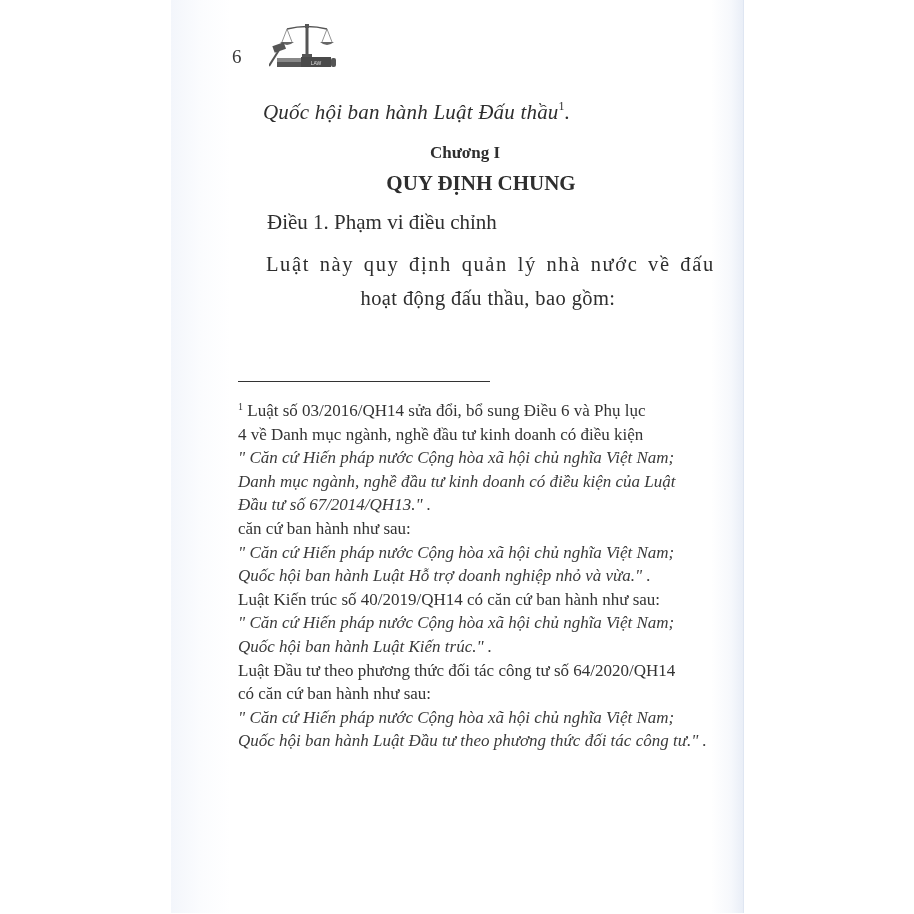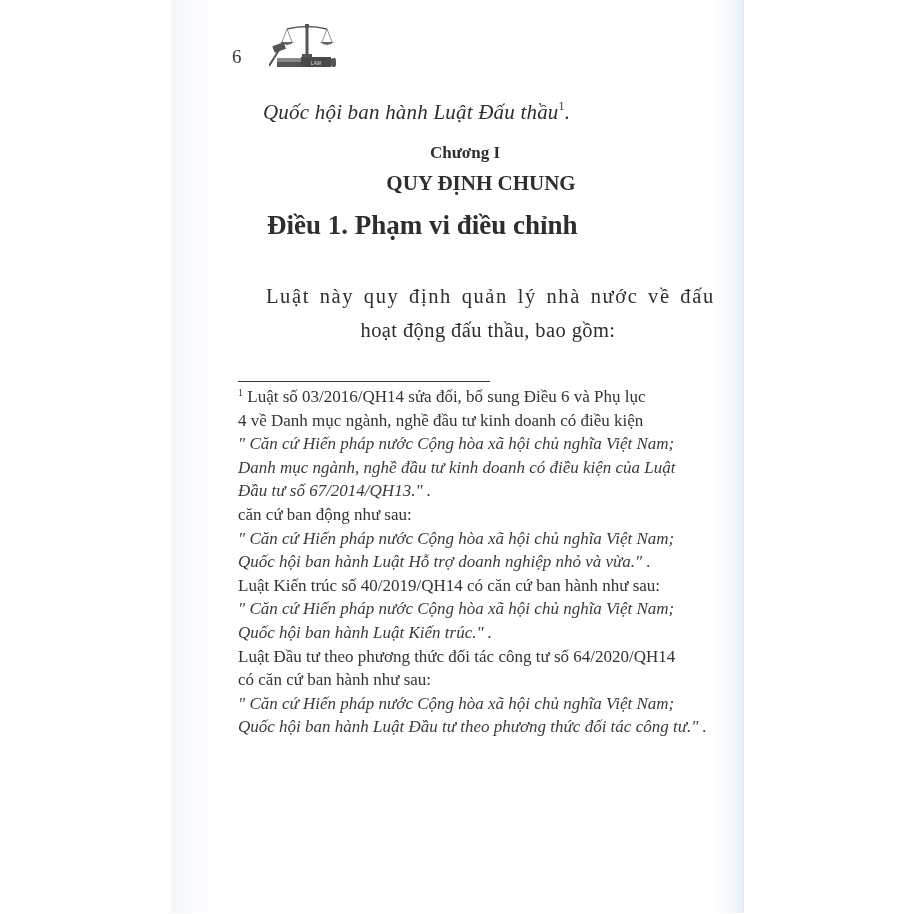--- a/index.html
+++ b/index.html
@@ -67,51 +67,51 @@
       text-align: center;
       top: 171px;
       font-weight: bold;
       font-size: 21px;
       padding-left: 16px;
       box-sizing: border-box;
     }
     .article-heading {
       left: 96px;
       top: 210px;
-      font-weight: bold;
-      font-size: 27px;
+      font-weight: normal;
+      font-size: 21px;
     }
     .body-text {
       position: absolute;
       left: 67px;
       top: 247px;
       width: 500px;
       font-size: 20.5px;
       line-height: 34px;
     }
     .body-text .p {
       display: block;
       white-space: nowrap;
       letter-spacing: 1.6px;
       word-spacing: 3px;
     }
-    .body-text .p.first { text-indent: 28px; margin-top: 32px; }
+    .body-text .p.first { text-indent: 28px; }
     .body-text .p.last { letter-spacing: 0.4px; word-spacing: 0; text-align: center; }
     .footnote-rule {
       position: absolute;
       left: 67px;
       top: 381px;
       width: 252px;
       height: 0;
       border-top: 1.4px solid #333;
     }
     .footnotes {
       position: absolute;
       left: 67px;
-      top: 381px;
+      top: 395px;
       width: 500px;
       font-size: 17px;
       line-height: 23.6px;
       color: #333;
     }
     .footnotes .fl {
       display: block;
       white-space: nowrap;
     }
     .footnotes .fl.it {
@@ -171,21 +171,21 @@
   </div>
 
   <div class="footnote-rule"></div>
 
   <div class="footnotes">
     <span class="fl"><sup>1</sup><span> Luật số 03/2016/QH14 sửa đổi, bổ sung Điều 6 và Phụ lục</span></span>
     <span class="fl">4 về Danh mục ngành, nghề đầu tư kinh doanh có điều kiện</span>
     <span class="fl it">" Căn cứ Hiến pháp nước Cộng hòa xã hội chủ nghĩa Việt Nam;</span>
     <span class="fl it">Danh mục ngành, nghề đầu tư kinh doanh có điều kiện của Luật</span>
     <span class="fl it">Đầu tư số 67/2014/QH13." .</span>
-    <span class="fl">căn cứ ban động như sau:</span>
+    <span class="fl">căn cứ ban hành như sau:</span>
     <span class="fl it">" Căn cứ Hiến pháp nước Cộng hòa xã hội chủ nghĩa Việt Nam;</span>
     <span class="fl it">Quốc hội ban hành Luật Hỗ trợ doanh nghiệp nhỏ và vừa." .</span>
     <span class="fl">Luật Kiến trúc số 40/2019/QH14 có căn cứ ban hành như sau:</span>
     <span class="fl it">" Căn cứ Hiến pháp nước Cộng hòa xã hội chủ nghĩa Việt Nam;</span>
     <span class="fl it">Quốc hội ban hành Luật Kiến trúc." .</span>
     <span class="fl">Luật Đầu tư theo phương thức đối tác công tư số 64/2020/QH14</span>
     <span class="fl">có căn cứ ban hành như sau:</span>
     <span class="fl it">" Căn cứ Hiến pháp nước Cộng hòa xã hội chủ nghĩa Việt Nam;</span>
     <span class="fl it">Quốc hội ban hành Luật Đầu tư theo phương thức đối tác công tư." .</span>
   </div>

